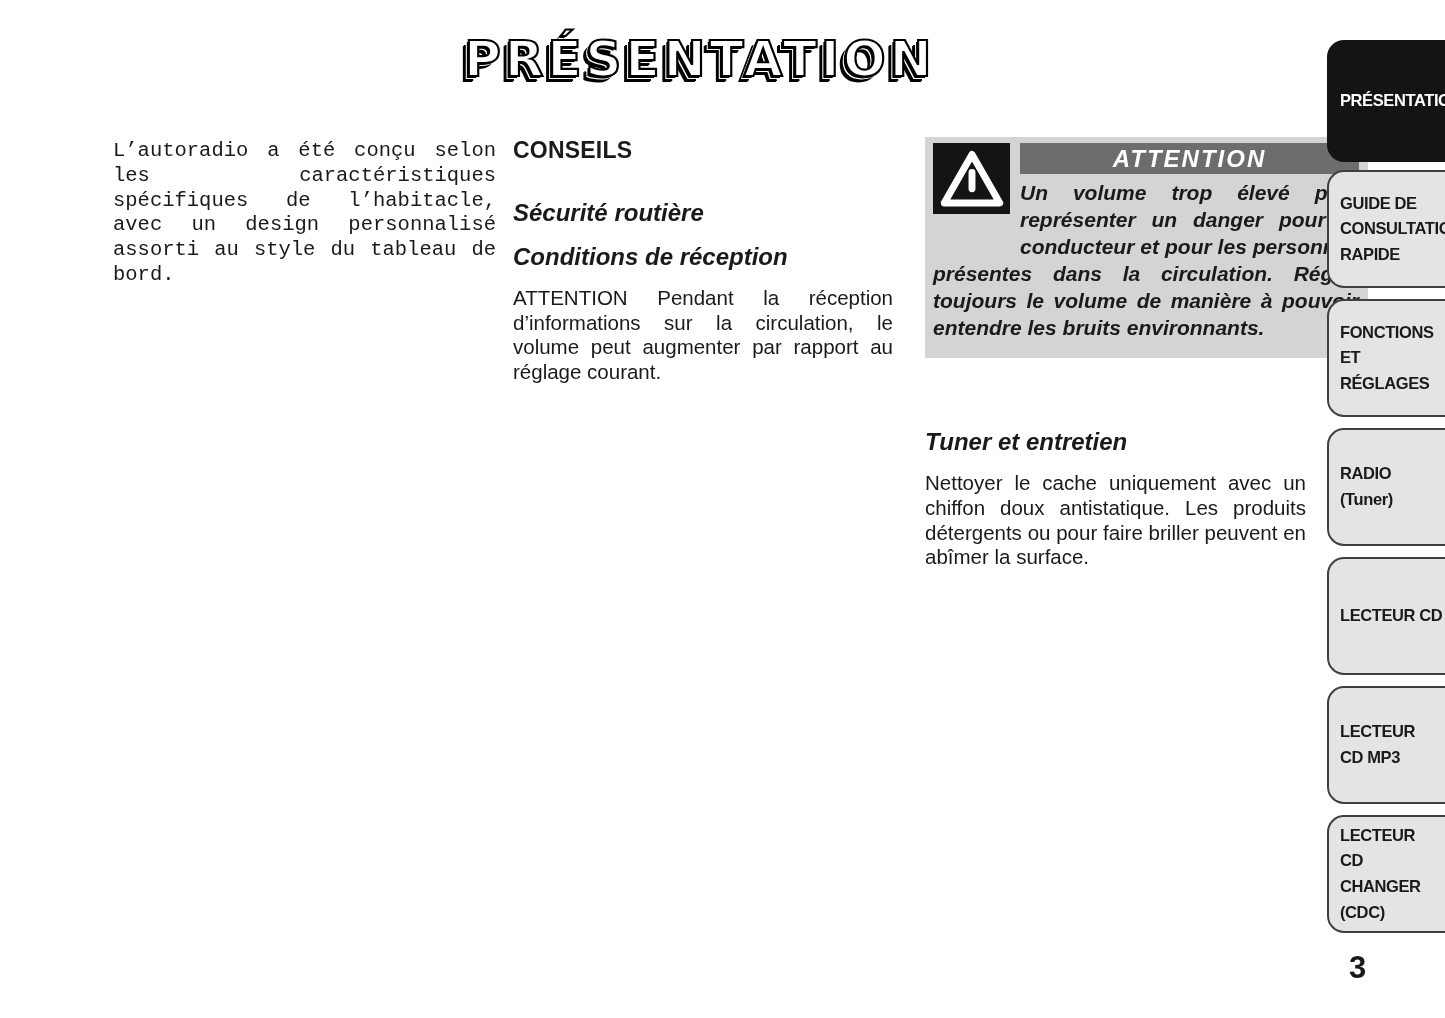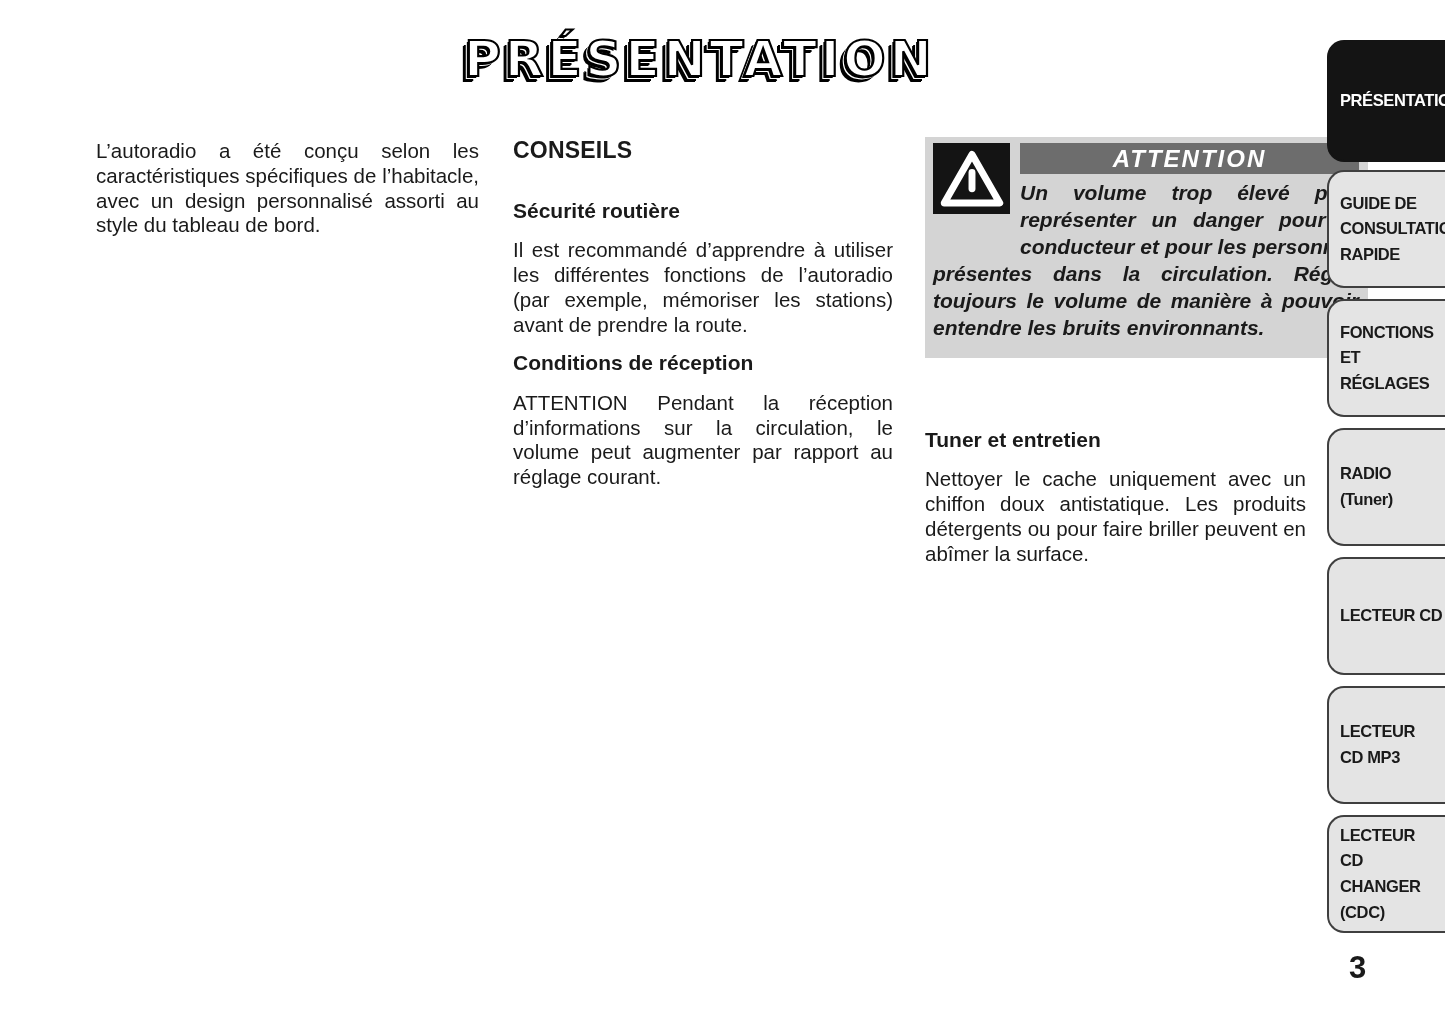--- a/index.html
+++ b/index.html
@@ -28,24 +28,24 @@
     text-shadow:
       -2px 2px 0 #000,
       -3px 3px 0 #fff,
       -5px 5px 0 #000,
       -6px 6px 0 #000;
   }
 
   
   .col{position:absolute;text-align:justify;font-size:20.5px;line-height:1.21;}
   .col p{margin:0 0 13px 0;}
-  #intro-col{left:96px;top:139px;width:383px;}
+  #intro-col{left:113px;top:139px;width:383px;font-family:Liberation Mono, monospace;}
   #conseils-col{left:513px;top:137px;width:380px;}
   .h-main{font-size:23px;font-weight:bold;margin:0 0 33px 0;letter-spacing:.2px;}
-  .h-sub{font-size:21px;font-weight:bold;margin:0 0 15px 0;}
+  .h-sub{font-size:24px;font-weight:bold;margin:0 0 15px 0;font-style:italic;}
   .sec-gap{}
 
   
   .warnbox{
     position:absolute;left:925px;top:137px;width:443px;height:221px;
     background:var(--warning-box-bg);padding:6px 9px 6px 8px;
   }
   .warn-icon{
     float:left;width:77px;height:71px;margin:0 10px 32px 0;
     background:#141414;display:flex;align-items:center;justify-content:center;
@@ -93,21 +93,20 @@
 
 <div class="col" id="intro-col">
   <p>L’autoradio a été conçu selon les caractéristiques spécifiques de l’habitacle, avec un design personnalisé assorti au style du tableau de bord.</p>
 </div>
 
 <div class="col" id="conseils-col">
   <div class="h-main">CONSEILS</div>
 
   <div>
     <div class="h-sub">Sécurité routière</div>
-    <p>Il est recommandé d’apprendre à utiliser les différentes fonctions de l’autoradio (par exemple, mémoriser les stations) avant de prendre la route.</p>
   </div>
 
   <div class="sec-gap">
     <div class="h-sub">Conditions de réception</div>
     <p>ATTENTION Pendant la réception d’informations sur la circulation, le volume peut augmenter par rapport au réglage courant.</p>
   </div>
 </div>
 
 <div class="warnbox">
   <div class="warn-icon">

